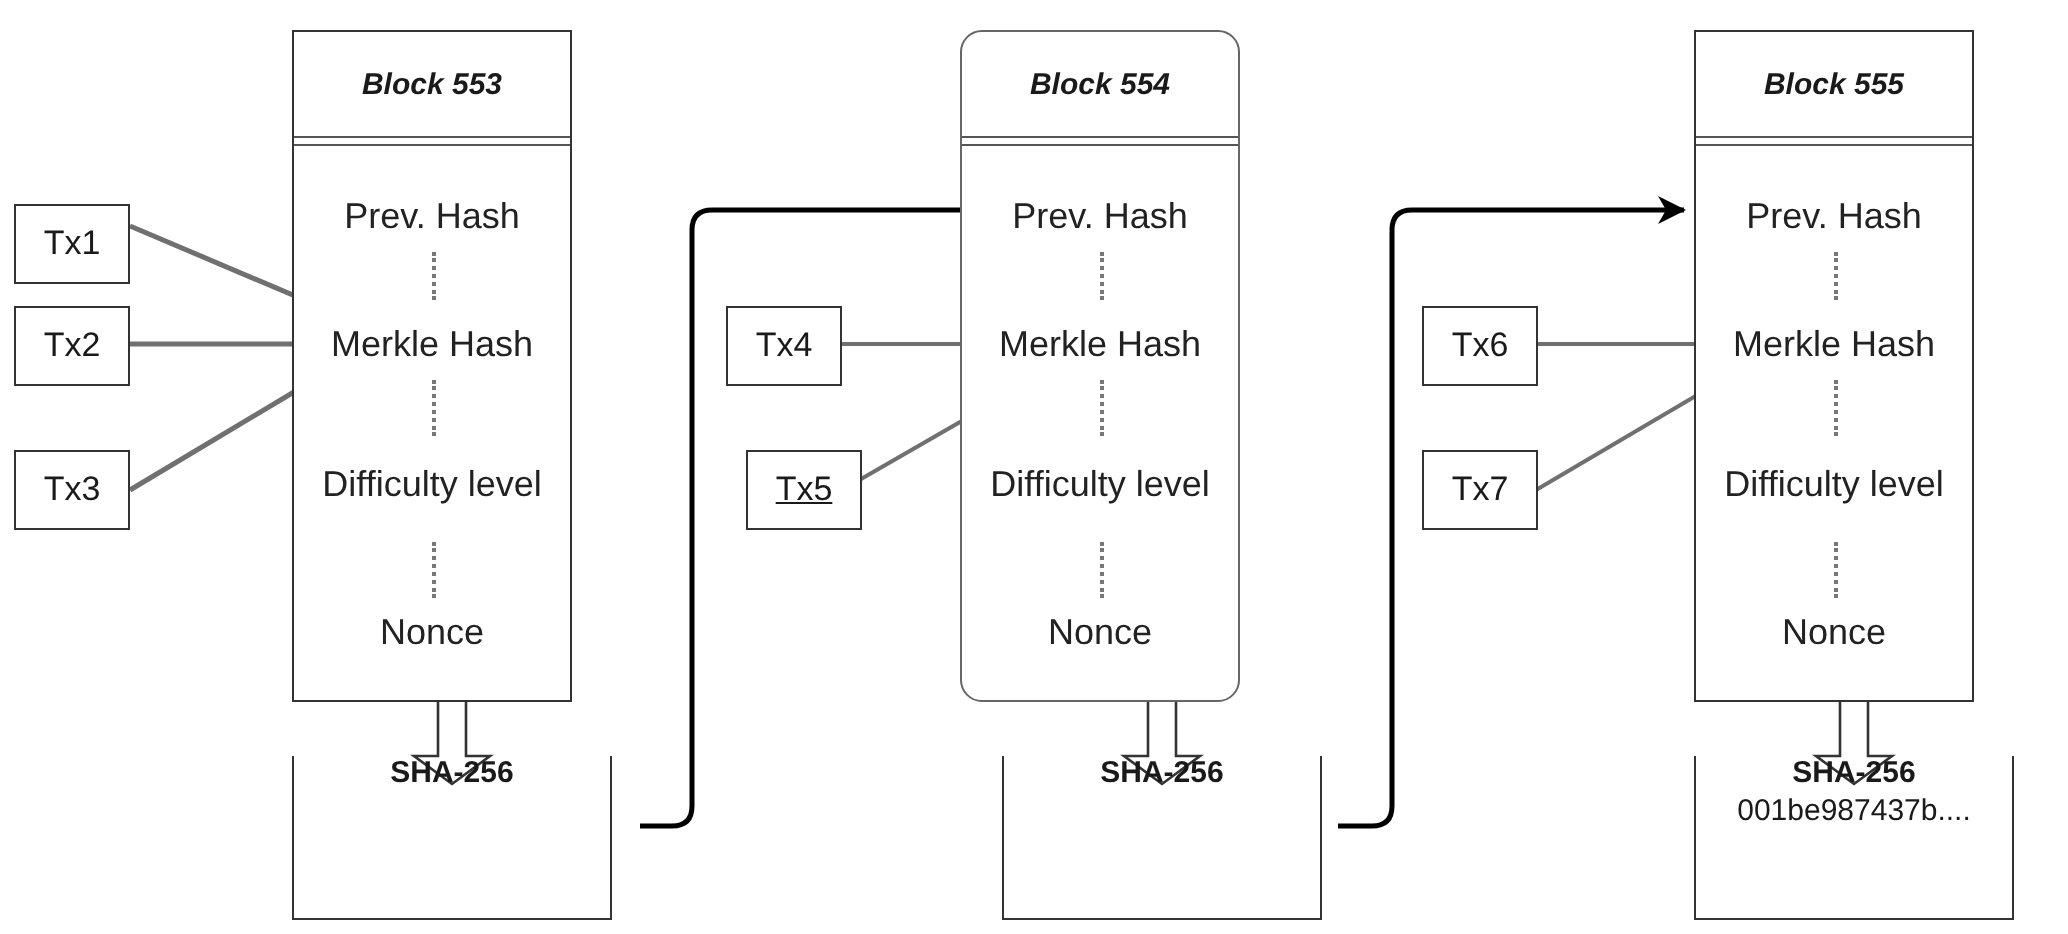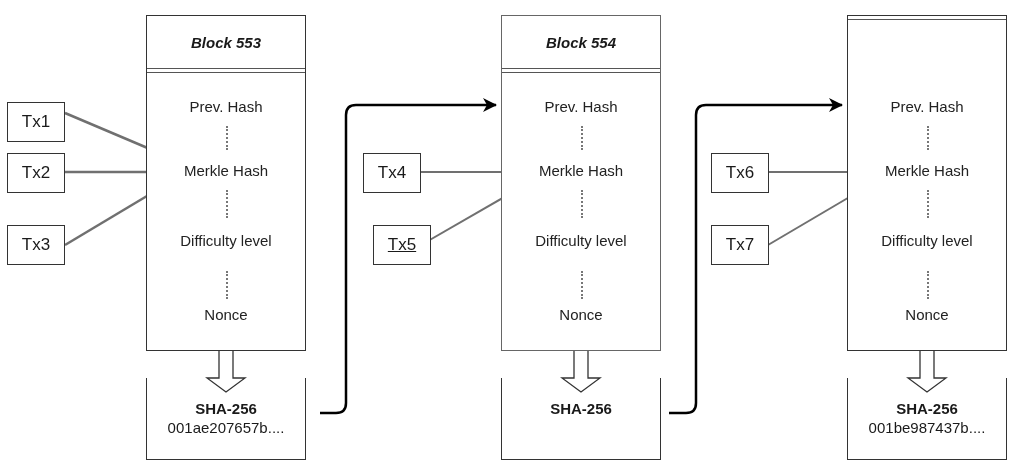--- a/index.html
+++ b/index.html
@@ -1,28 +1,28 @@
 <!DOCTYPE html>
 <html><head>
 <meta charset="utf-8">
 <style>
   html, body { margin:0; padding:0; background:#ffffff; }
   body { width:1034px; height:467px; position:relative; overflow:hidden;
          font-family:"Liberation Sans", sans-serif; color:#1a1a1a; }
   svg.links { position:absolute; left:0; top:0; width:1034px; height:467px; pointer-events:none; }
-  .block { position:absolute; top:15px; width:160px; height:336px; border:1.5px solid #333; box-sizing:border-box; background:#fff; }
+  .block { position:absolute; top:15px; width:140px; height:336px; border:1.5px solid #333; box-sizing:border-box; background:#fff; }
   .block-head { height:52px; display:flex; align-items:center; justify-content:center;
                 font-weight:bold; font-style:italic; font-size:15px; border-bottom:1.5px solid #555; }
   .block-sep { height:3px; border-bottom:1.5px solid #555; }
-  .field { position:absolute; left:0; right:0; text-align:center; font-size:15px; color:#222; }
+  .field { position:absolute; left:0; right:0; text-align:center; font-size:18px; color:#222; }
   .dots { position:absolute; left:50%; width:0; border-left:2px dotted #777; }
   .hash { position:absolute; top:378px; width:160px; height:82px; box-sizing:border-box;
           border-left:1.5px solid #333; border-right:1.5px solid #333; border-bottom:1.5px solid #333;
           text-align:center; }
-  .hash-title { margin-top:22px; font-weight:bold; font-size:15px; }
+  .hash-title { font-weight:bold; font-size:15px; }
   .hash-value { margin-top:2px; font-size:15px; }
   .tx { position:absolute; width:58px; height:40px; border:1.3px solid #333; box-sizing:border-box;
         display:flex; align-items:center; justify-content:center; font-size:17px; background:#fff; }
 </style>
 </head>
 <body>
 
 <svg class="links" viewBox="0 0 1034 467">
   <defs>
     <marker id="grayHead" markerWidth="10" markerHeight="10" refX="9" refY="5" orient="auto" markerUnits="userSpaceOnUse">
@@ -63,39 +63,39 @@
   <div class="field" style="top:82px;">Prev. Hash</div>
   <div class="dots" style="top:110px;height:24px;"></div>
   <div class="field" style="top:146px;">Merkle Hash</div>
   <div class="dots" style="top:174px;height:28px;"></div>
   <div class="field" style="top:216px;">Difficulty level</div>
   <div class="dots" style="top:255px;height:28px;"></div>
   <div class="field" style="top:290px;">Nonce</div>
 </div>
 <div class="hash" style="left:146px;">
   <div class="hash-title">SHA-256</div>
-  <div class="hash-value">001ae207657b....</div>
 </div>
 
-<div class="block" style="left:501px; border-color:#666;">
+<div class="block" style="left:480px; border-color:#666;border-radius:11px;">
   <div class="block-head">Block 554</div>
   <div class="block-sep"></div>
   <div class="field" style="top:82px;">Prev. Hash</div>
   <div class="dots" style="top:110px;height:24px;"></div>
   <div class="field" style="top:146px;">Merkle Hash</div>
   <div class="dots" style="top:174px;height:28px;"></div>
   <div class="field" style="top:216px;">Difficulty level</div>
   <div class="dots" style="top:255px;height:28px;"></div>
   <div class="field" style="top:290px;">Nonce</div>
 </div>
 <div class="hash" style="left:501px;">
   <div class="hash-title">SHA-256</div>
 </div>
 
 <div class="block" style="left:847px;">
+  <div class="block-head">Block 555</div>
   <div class="block-sep"></div>
   <div class="field" style="top:82px;">Prev. Hash</div>
   <div class="dots" style="top:110px;height:24px;"></div>
   <div class="field" style="top:146px;">Merkle Hash</div>
   <div class="dots" style="top:174px;height:28px;"></div>
   <div class="field" style="top:216px;">Difficulty level</div>
   <div class="dots" style="top:255px;height:28px;"></div>
   <div class="field" style="top:290px;">Nonce</div>
 </div>
 <div class="hash" style="left:847px;">

